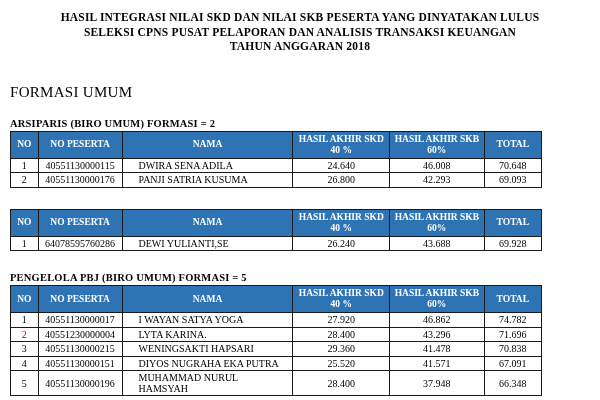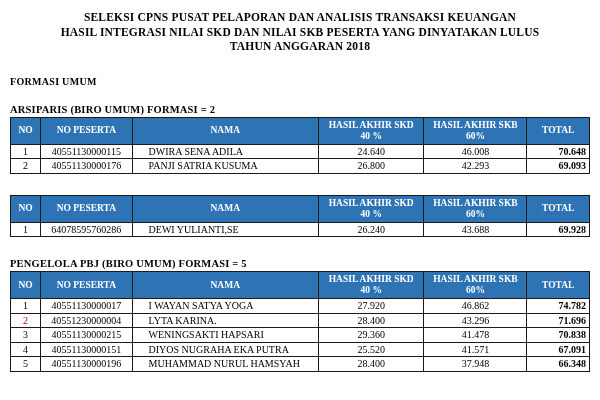--- a/index.html
+++ b/index.html
@@ -13,35 +13,35 @@
     padding: 8px 10px 0 10px;
   }
   .title-block { text-align: center; margin-top: 2px; }
   .title-line {
     font-weight: bold;
     font-size: 11.5px;
     line-height: 14.5px;
     letter-spacing: 0.2px;
   }
   .section-heading {
-    font-weight: bold;
-    font-size: 10px;
-    margin-top: 22px;
+    font-weight: normal;
+    font-size: 15px;
+    margin-top: 30px;
     letter-spacing: 0.3px;
   }
   .table-block { margin-top: 21px; }
   .table-block.first { margin-top: 17px; }
   .table-heading {
     font-weight: bold;
     font-size: 10.5px;
     margin-bottom: 2px;
     letter-spacing: 0.2px;
   }
   table {
-    width: 580px;
+    width: 532px;
     border-collapse: collapse;
     table-layout: fixed;
   }
   th, td {
     border: 1px solid #1a1a1a;
     font-size: 10px;
     text-align: center;
     vertical-align: middle;
   }
   thead th {
@@ -58,28 +58,28 @@
     padding: 1px 3px;
     font-size: 10px;
   }
   col.c-no      { width: 5.2%; }
   col.c-peserta { width: 15.8%; }
   col.c-nama    { width: 32.2%; }
   col.c-skd     { width: 18.2%; }
   col.c-skb     { width: 17.8%; }
   col.c-total   { width: 10.8%; }
   td.cell-nama  { text-align: left; padding-left: 16px; }
-  td.cell-total { font-weight: bold; text-align: right; }
+  td.cell-total { font-weight: normal; }
 </style>
 </head>
 <body>
 
 <div class="title-block">
+  <div class="title-line">HASIL INTEGRASI NILAI SKD DAN NILAI SKB PESERTA YANG DINYATAKAN LULUS</div>
   <div class="title-line">SELEKSI CPNS PUSAT PELAPORAN DAN ANALISIS TRANSAKSI KEUANGAN</div>
-  <div class="title-line">HASIL INTEGRASI NILAI SKD DAN NILAI SKB PESERTA YANG DINYATAKAN LULUS</div>
   <div class="title-line">TAHUN ANGGARAN 2018</div>
 </div>
 
 <div class="section-heading">FORMASI UMUM</div>
 
 <div class="table-block first">
   <div class="table-heading">ARSIPARIS (BIRO UMUM) FORMASI = 2</div>
   <table>
     <colgroup>
       <col class="c-no">

